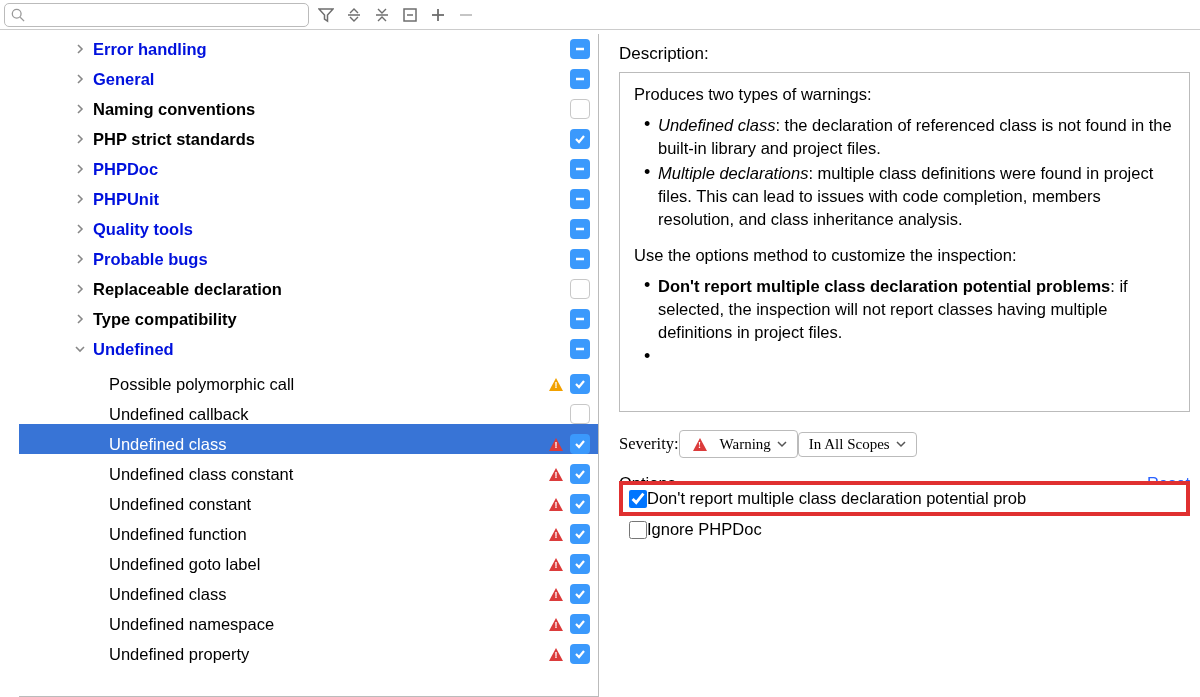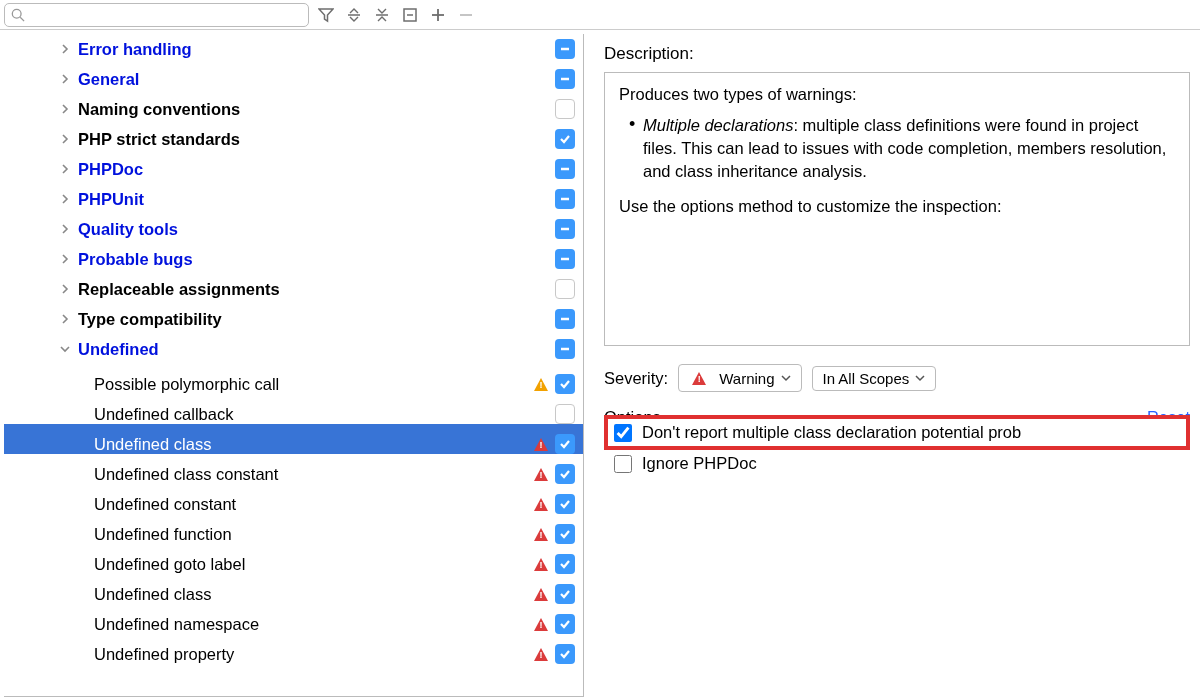--- a/index.html
+++ b/index.html
@@ -46,20 +46,21 @@
   display: flex;
   align-items: center;
   justify-content: center;
   color: #6e6e6e;
   cursor: pointer;
 }
 .main {
   flex: 1;
   display: flex;
   overflow: hidden;
+  margin-left: 15px;
 }
 .left {
   width: 580px;
   border: 1px solid #bbb;
   border-top: none;
   border-left: none;
   overflow-y: auto;
   background: #fff;
   margin: 4px 0 0 4px;
 }
@@ -125,38 +126,38 @@
 }
 .desc-title {
   font-size: 17px;
   margin-bottom: 8px;
 }
 .desc-box {
   border: 1px solid #bbb;
   padding: 10px 14px;
   font-size: 16.5px;
   line-height: 1.4;
-  height: 274px;
+  height: 340px;
   overflow: hidden;
 }
 .desc-box ul { list-style: none; margin: 8px 0 12px 10px; }
 .desc-box li { position: relative; padding-left: 14px; margin-bottom: 2px; }
 .desc-box li::before {
   content: "•";
   position: absolute;
   left: 0;
   top: -2px;
   font-size: 18px;
 }
 .severity-row {
   display: flex;
   align-items: center;
-  gap: 10px;
   margin-top: 18px;
   font-size: 16.5px;
+  font-family: Liberation Serif, serif;
 }
 .dropdown {
   border: 1px solid #bbb;
   border-radius: 4px;
   padding: 3px 10px;
   display: flex;
   align-items: center;
   gap: 6px;
   cursor: pointer;
   font-size: 15px;
@@ -165,21 +166,20 @@
 .options-header {
   display: flex;
   justify-content: space-between;
   margin-top: 16px;
   font-size: 16.5px;
 }
 .reset-link { color: #2962ff; cursor: pointer; }
 .opt-row {
   display: flex;
   align-items: center;
-  gap: 10px;
   padding: 4px 0;
   font-size: 16.5px;
 }
 .opt-row input[type=checkbox] {
   width: 18px;
   height: 18px;
   cursor: pointer;
 }
 .highlight-box {
   border: 4px solid #e03030;
@@ -360,21 +360,21 @@
             <line x1="3" y1="7" x2="11" y2="7" stroke="#fff" stroke-width="2.5"></line>
           </svg>
         </div>
       </div>
       <div class="tree-item indent-1">
         <span class="chev">
           <svg width="10" height="10" viewBox="0 0 10 10">
             <path d="M3 1 L7 5 L3 9" fill="none" stroke="currentColor" stroke-width="1.6"></path>
           </svg>
         </span>
-        <span class="label bold">Replaceable assignments</span>
+        <span class="label bold">Replaceable declaration</span>
         <div class="chk empty"></div>
       </div>
       <div class="tree-item indent-1">
         <span class="chev">
           <svg width="10" height="10" viewBox="0 0 10 10">
             <path d="M3 1 L7 5 L3 9" fill="none" stroke="currentColor" stroke-width="1.6"></path>
           </svg>
         </span>
         <span class="label bold">Type compatibility</span>
         <div class="chk minus">
@@ -518,23 +518,28 @@
           </svg>
         </div>
       </div>
     </div>
 
   <div class="right">
     <div class="desc-title">Description:</div>
     <div class="desc-box">
       <div>Produces two types of warnings:</div>
       <ul>
+        <li><em>Undefined class</em><span>: the declaration of referenced class is not found in the built-in library and project files.</span></li>
         <li><em>Multiple declarations</em><span>: multiple class definitions were found in project files. This can lead to issues with code completion, members resolution, and class inheritance analysis.</span></li>
       </ul>
       <div>Use the options method to customize the inspection:</div>
+      <ul>
+        <li><strong>Don't report multiple class declaration potential problems</strong><span>: if selected, the inspection will not report classes having multiple definitions in project files.</span></li>
+        <li></li>
+      </ul>
     </div>
 
     <div class="severity-row">
       <span>Severity:</span>
       <div class="dropdown">
         <span class="sev-icon">
             <span class="triangle-err">
               <span class="tri-ex">!</span>
             </span>
           </span>

